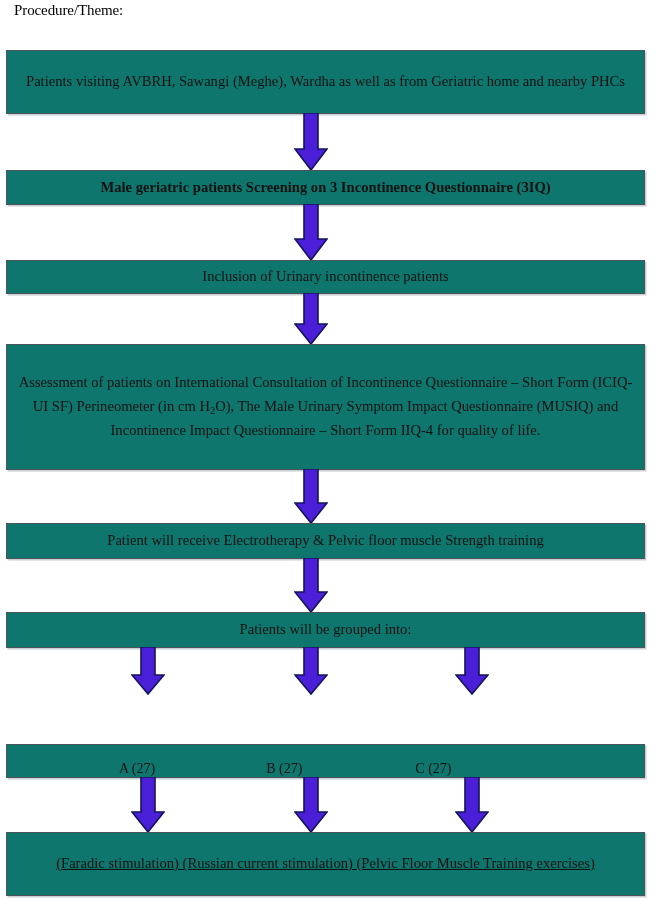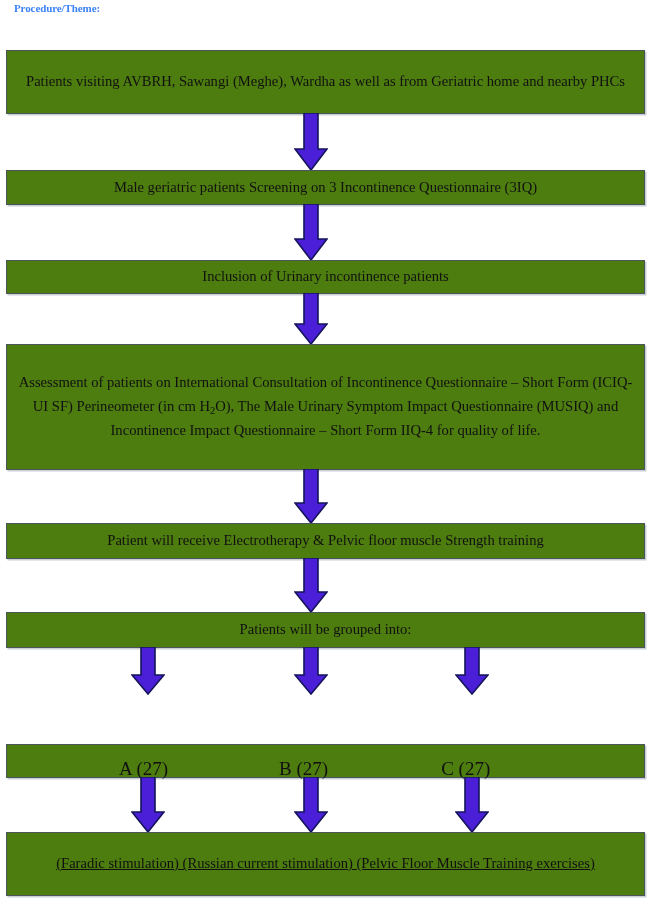--- a/index.html
+++ b/index.html
@@ -14,68 +14,68 @@
     font-family: "Liberation Serif", "DejaVu Serif", serif;
     color: #111111;
     overflow: hidden;
   }
 
   
   .page-heading {
     position: absolute;
     left: 14px;
     top: 2px;
-    font-size: 11px;
-    font-weight: bold;
+    font-size: 15px;
+    font-weight: normal;
     letter-spacing: -0.1px;
-    color: #3b82f6;
+    color: #000000;
     white-space: nowrap;
   }
 
   
   .flow-box {
     position: absolute;
     left: 6px;
     width: 639px;
     box-sizing: border-box;
-    background: #4d7c0f;
+    background: #0f766e;
     border: 1px solid #4b565c;
     box-shadow: 1.5px 1.5px 0 0 #c9cfd3;
     display: flex;
     align-items: center;
     justify-content: center;
     text-align: center;
     font-size: 14.6px;
     line-height: 1.62;
     color: #111111;
   }
   .flow-box .txt {
     display: block;
     padding: 0 10px;
     width: 100%;
   }
 
   .box-1 { top: 50px;  height: 64px; }
-  .box-2 { top: 170px; height: 35px; }
+  .box-2 { top: 170px; height: 35px; font-weight: bold; }
   .box-3 { top: 260px; height: 34px; }
   .box-4 { top: 344px; height: 126px; }
   .box-5 { top: 523px; height: 36px; }
   .box-6 { top: 612px; height: 36px; }
   .box-7 { top: 744px; height: 34px; }
   .box-8 { top: 832px; height: 64px; text-decoration: underline; }
 
   
   .groups-row {
     display: flex;
     width: 100%;
     align-items: center;
   }
   .groups-row .grp {
     flex: 0 0 auto;
-    font-size: 19px;
+    font-size: 14px;
     white-space: nowrap;
     margin-top: 16px;
   }
   .grp-a { margin-left: 112px; }
   .grp-b { margin-left: 111px; }
   .grp-c { margin-left: 113px; text-align: right; }
 
   
   .arrow {
     position: absolute;

